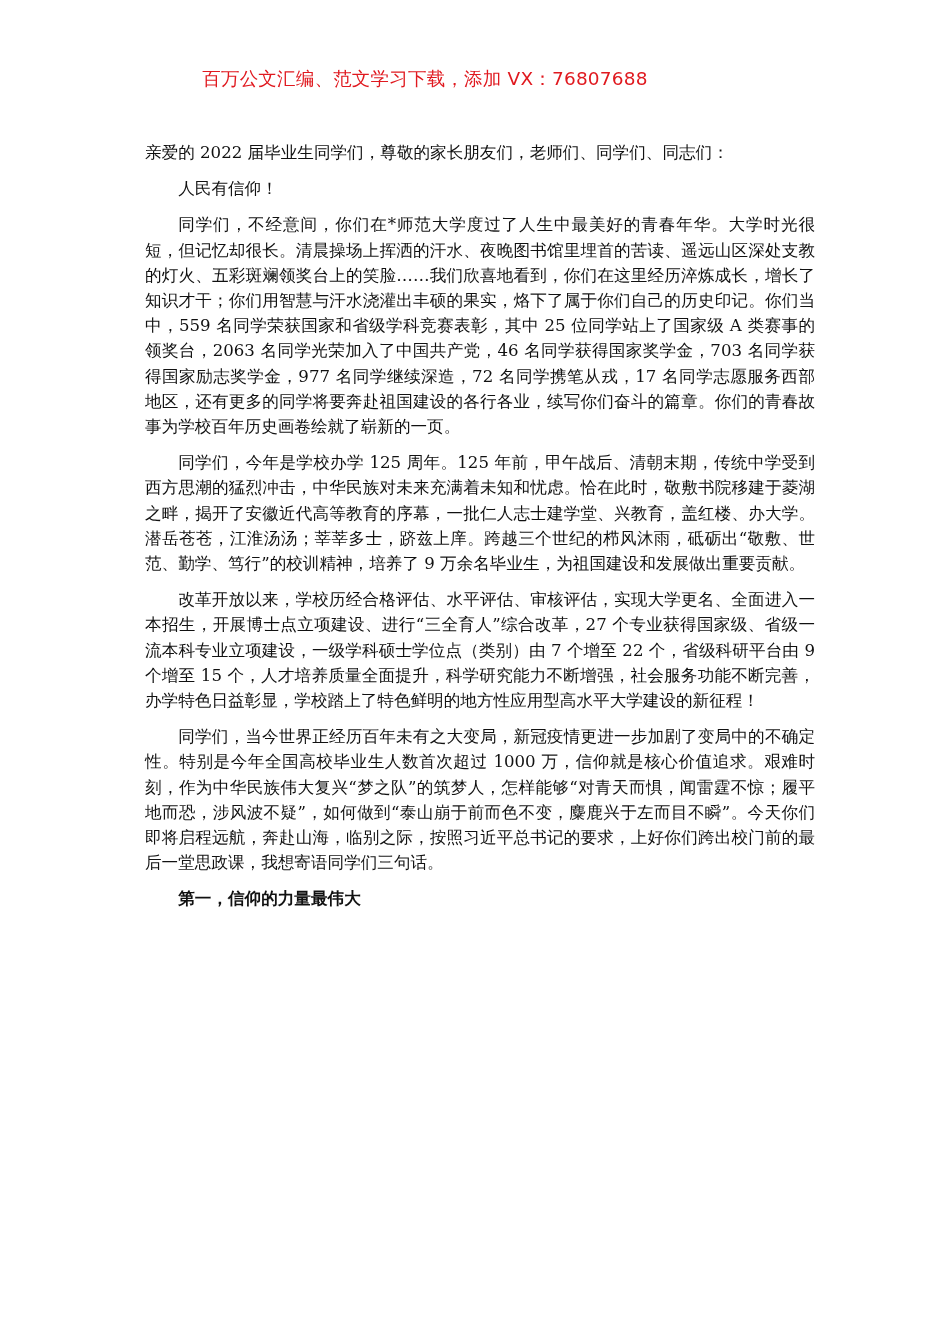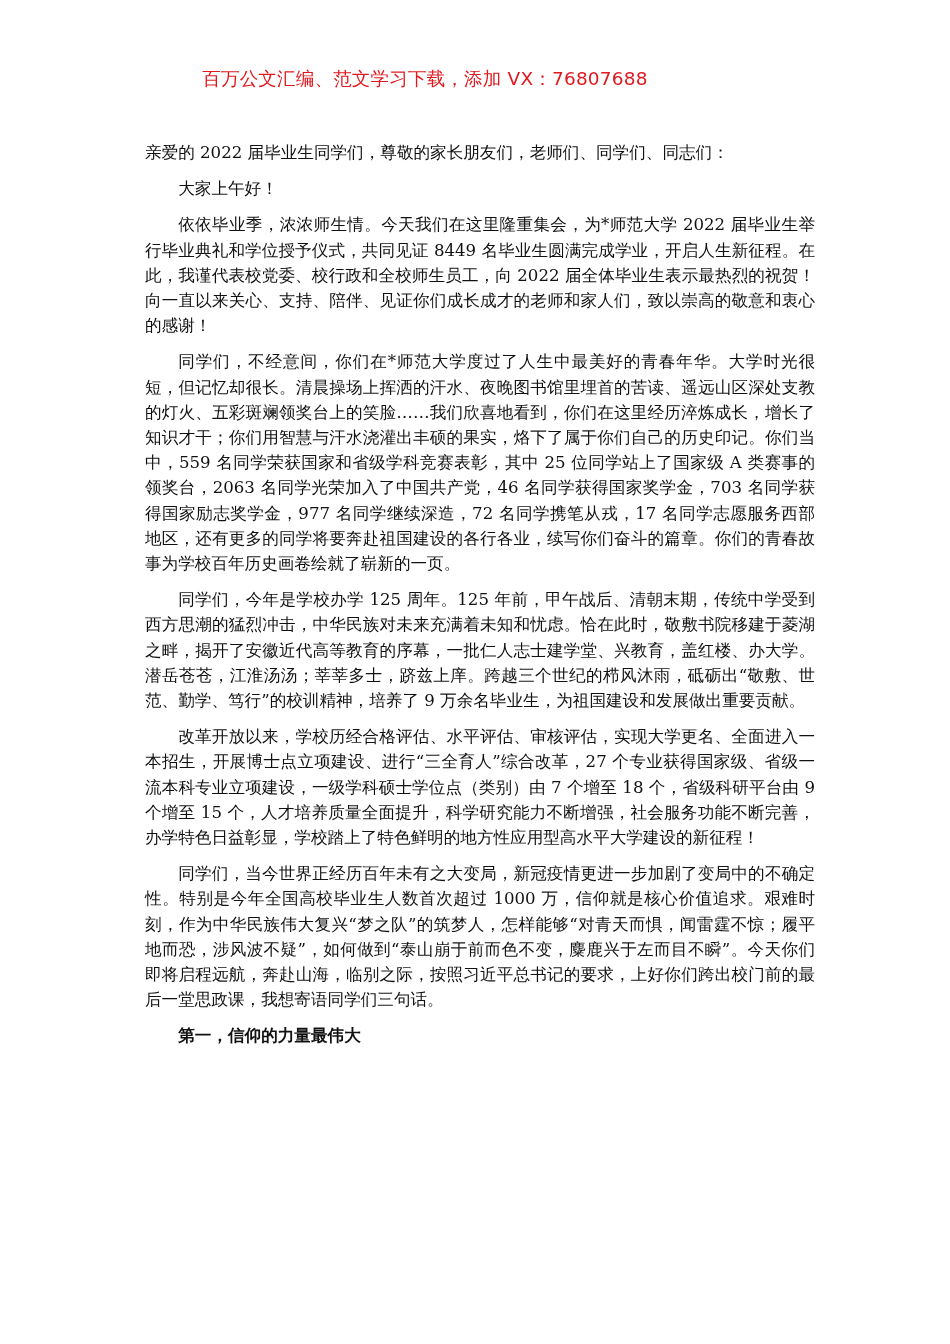--- a/index.html
+++ b/index.html
@@ -5,29 +5,28 @@
   html, body { margin: 0; padding: 0; background: #ffffff; }
   body { width: 950px; height: 1344px; position: relative; overflow: hidden;
          font-family: "DejaVu Serif", "Liberation Serif", serif; color: #111; }
   .header { position: absolute; top: 66px; left: 0; width: 850px; text-align: center;
             font-family: "DejaVu Sans", "Liberation Sans", sans-serif; font-size: 18.5px;
             color: #e0191f; letter-spacing: 0.2px; }
   .page { position: absolute; top: 140px; left: 145px; width: 670px;
           font-size: 16.6px; line-height: 25.2px; }
   .page p { margin: 0 0 11px 0; text-indent: 2em; text-align: justify; text-justify: inter-character; }
   .page p.salutation { text-indent: 0; }
-  .page p.heading { font-family: Liberation Mono, monospace; font-weight: bold; margin-top: 10px; }
+  .page p.heading { font-family: Liberation Serif, serif; font-weight: bold; margin-top: 10px; }
 </style>
 </head>
 <body>
 
 <div class="header">百万公文汇编、范文学习下载，添加 VX：76807688</div>
 
 <div class="page">
   <p class="salutation">亲爱的 2022 届毕业生同学们，尊敬的家长朋友们，老师们、同学们、同志们：</p>
-  <p>大家上午好！</p>
-  <p>依依毕业季，浓浓师生情。今天我们在这里隆重集会，为*师范大学 2022 届毕业生举行毕业典礼和学位授予仪式，共同见证 8449 名毕业生圆满完成学业，开启人生新征程。在此，我谨代表校党委、校行政和全校师生员工，向 2022 届全体毕业生表示最热烈的祝贺！向一直以来关心、支持、陪伴、见证你们成长成才的老师和家人们，致以崇高的敬意和衷心的感谢！</p>
+  <p>人民有信仰！</p>
   <p>同学们，不经意间，你们在*师范大学度过了人生中最美好的青春年华。大学时光很短，但记忆却很长。清晨操场上挥洒的汗水、夜晚图书馆里埋首的苦读、遥远山区深处支教的灯火、五彩斑斓领奖台上的笑脸……我们欣喜地看到，你们在这里经历淬炼成长，增长了知识才干；你们用智慧与汗水浇灌出丰硕的果实，烙下了属于你们自己的历史印记。你们当中，559 名同学荣获国家和省级学科竞赛表彰，其中 25 位同学站上了国家级 A 类赛事的领奖台，2063 名同学光荣加入了中国共产党，46 名同学获得国家奖学金，703 名同学获得国家励志奖学金，977 名同学继续深造，72 名同学携笔从戎，17 名同学志愿服务西部地区，还有更多的同学将要奔赴祖国建设的各行各业，续写你们奋斗的篇章。你们的青春故事为学校百年历史画卷绘就了崭新的一页。</p>
   <p>同学们，今年是学校办学 125 周年。125 年前，甲午战后、清朝末期，传统中学受到西方思潮的猛烈冲击，中华民族对未来充满着未知和忧虑。恰在此时，敬敷书院移建于菱湖之畔，揭开了安徽近代高等教育的序幕，一批仁人志士建学堂、兴教育，盖红楼、办大学。潜岳苍苍，江淮汤汤；莘莘多士，跻兹上庠。跨越三个世纪的栉风沐雨，砥砺出“敬敷、世范、勤学、笃行”的校训精神，培养了 9 万余名毕业生，为祖国建设和发展做出重要贡献。</p>
-  <p>改革开放以来，学校历经合格评估、水平评估、审核评估，实现大学更名、全面进入一本招生，开展博士点立项建设、进行“三全育人”综合改革，27 个专业获得国家级、省级一流本科专业立项建设，一级学科硕士学位点（类别）由 7 个增至 18 个，省级科研平台由 9 个增至 15 个，人才培养质量全面提升，科学研究能力不断增强，社会服务功能不断完善，办学特色日益彰显，学校踏上了特色鲜明的地方性应用型高水平大学建设的新征程！</p>
+  <p>改革开放以来，学校历经合格评估、水平评估、审核评估，实现大学更名、全面进入一本招生，开展博士点立项建设、进行“三全育人”综合改革，27 个专业获得国家级、省级一流本科专业立项建设，一级学科硕士学位点（类别）由 7 个增至 22 个，省级科研平台由 9 个增至 15 个，人才培养质量全面提升，科学研究能力不断增强，社会服务功能不断完善，办学特色日益彰显，学校踏上了特色鲜明的地方性应用型高水平大学建设的新征程！</p>
   <p>同学们，当今世界正经历百年未有之大变局，新冠疫情更进一步加剧了变局中的不确定性。特别是今年全国高校毕业生人数首次超过 1000 万，信仰就是核心价值追求。艰难时刻，作为中华民族伟大复兴“梦之队”的筑梦人，怎样能够“对青天而惧，闻雷霆不惊；履平地而恐，涉风波不疑”，如何做到“泰山崩于前而色不变，麋鹿兴于左而目不瞬”。今天你们即将启程远航，奔赴山海，临别之际，按照习近平总书记的要求，上好你们跨出校门前的最后一堂思政课，我想寄语同学们三句话。</p>
   <p class="heading">第一，信仰的力量最伟大</p>
 </div>
 
 </body></html>

